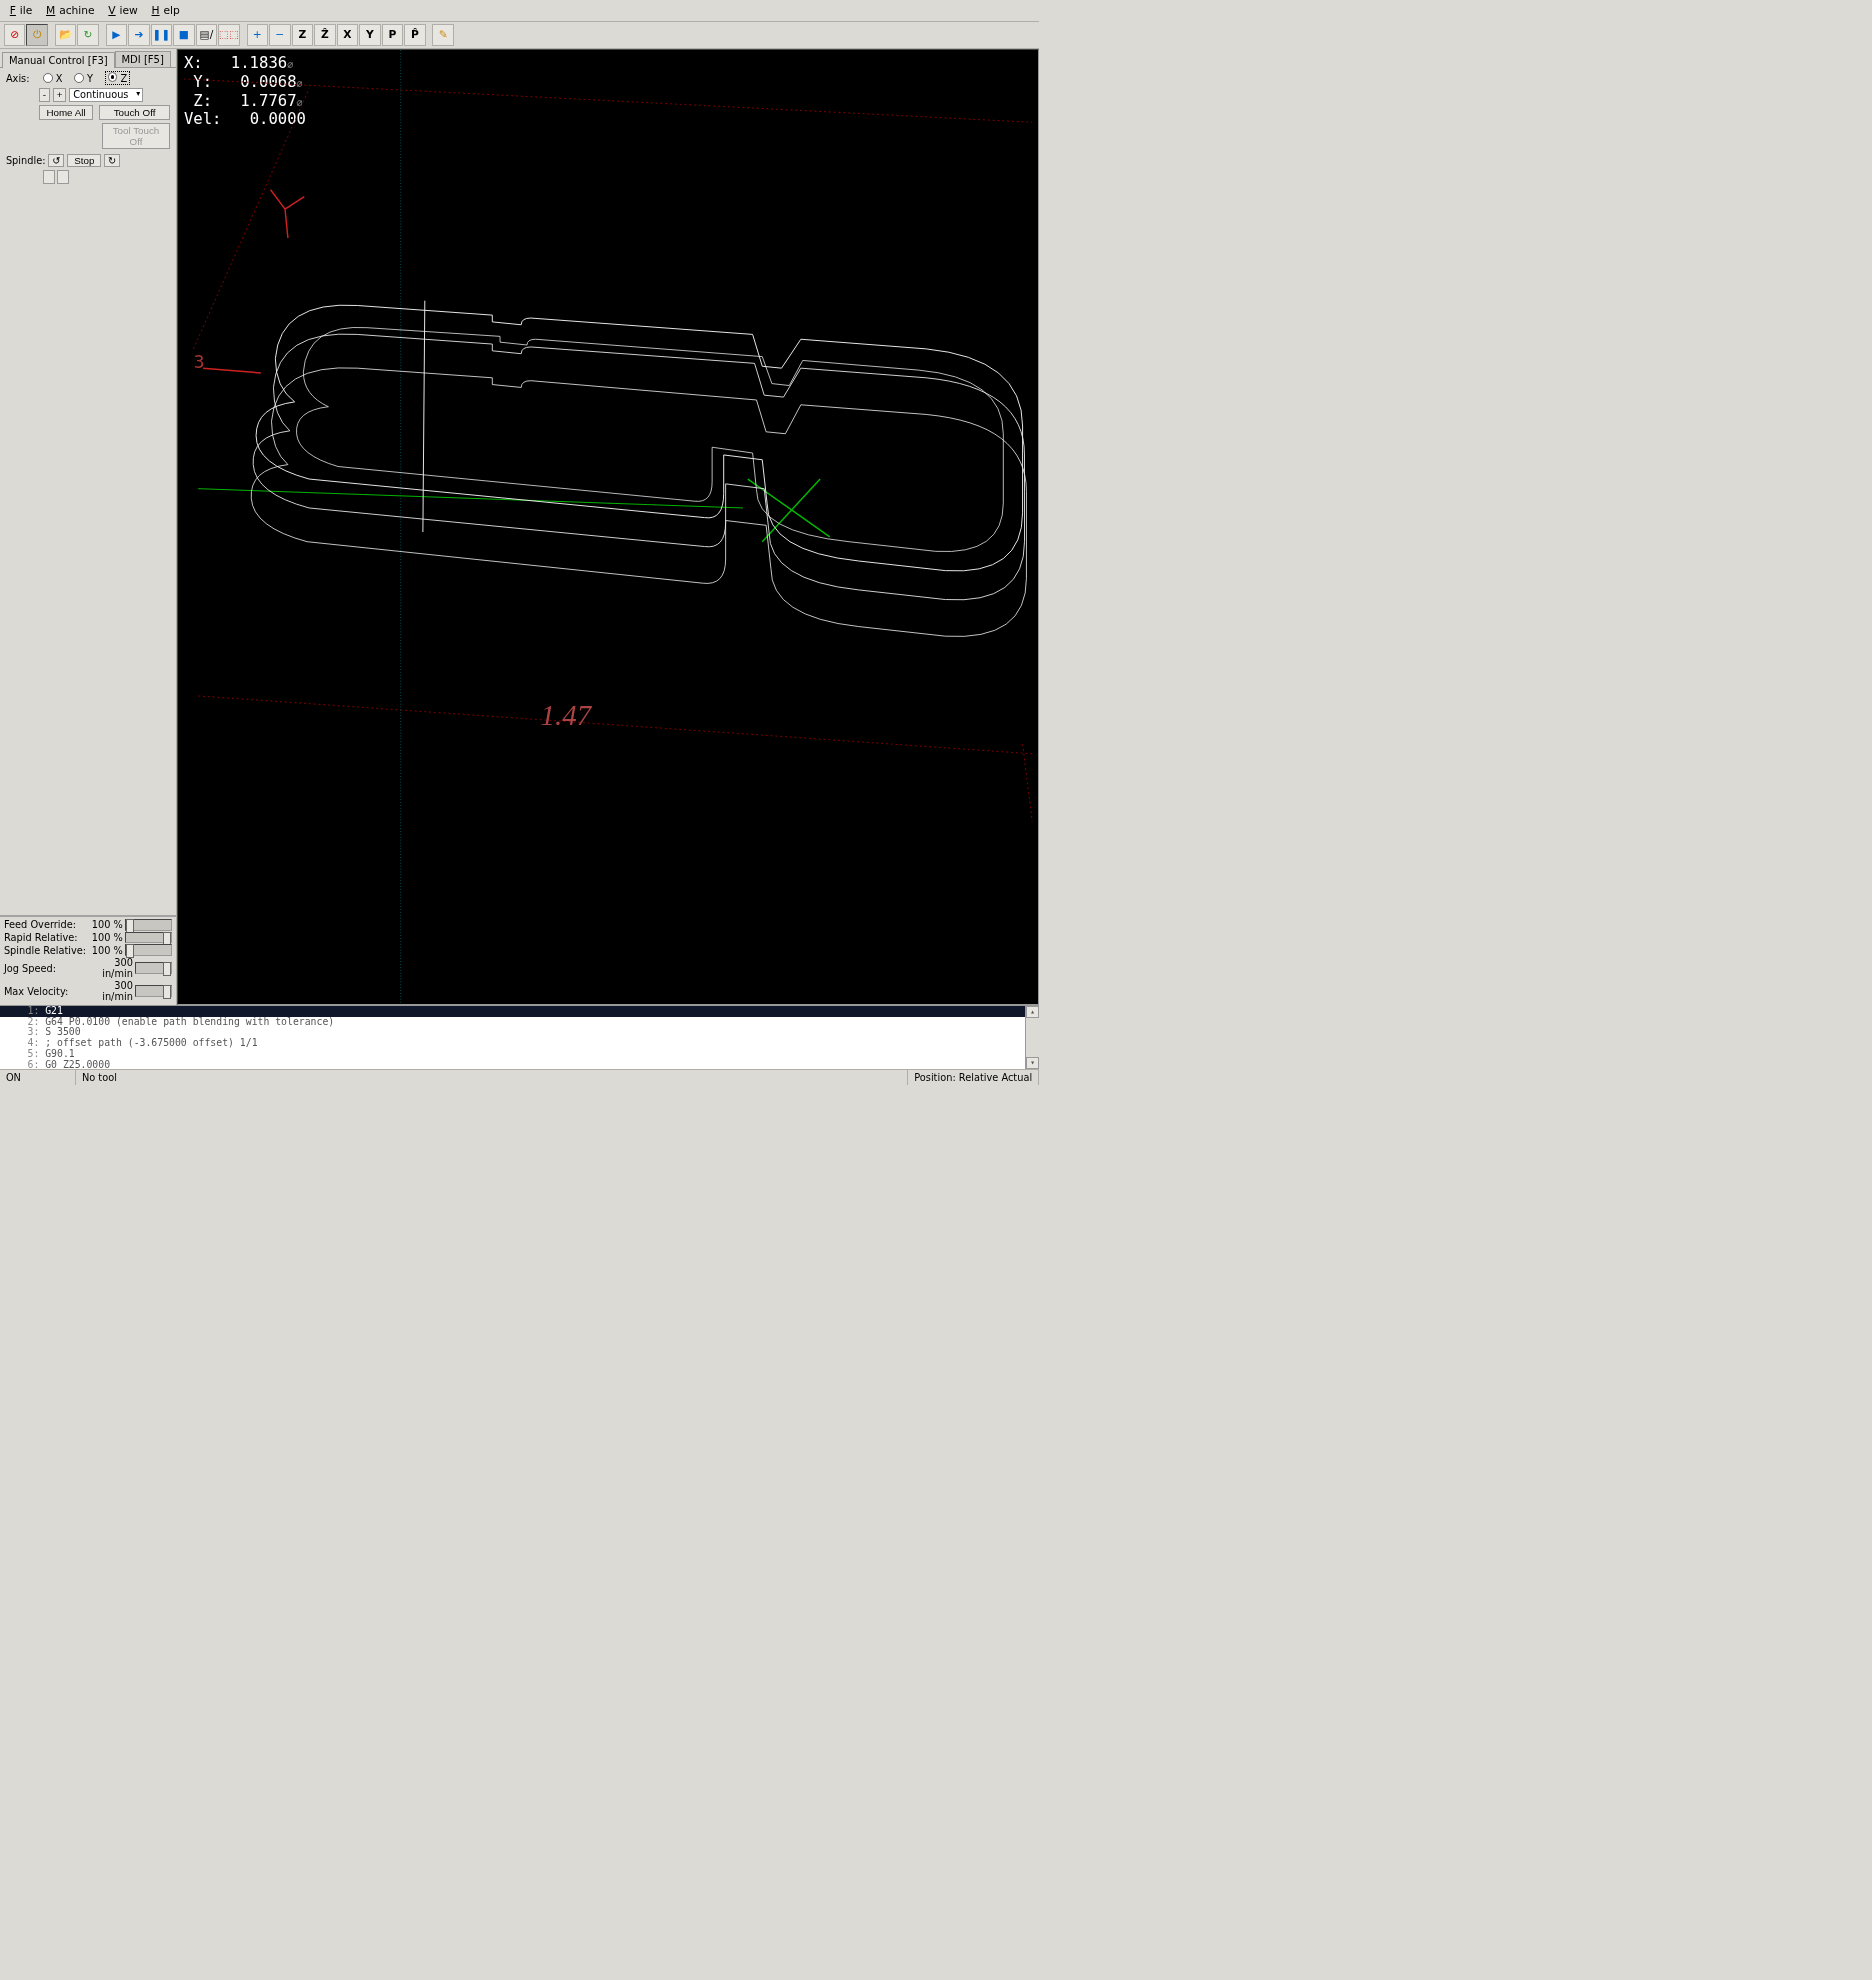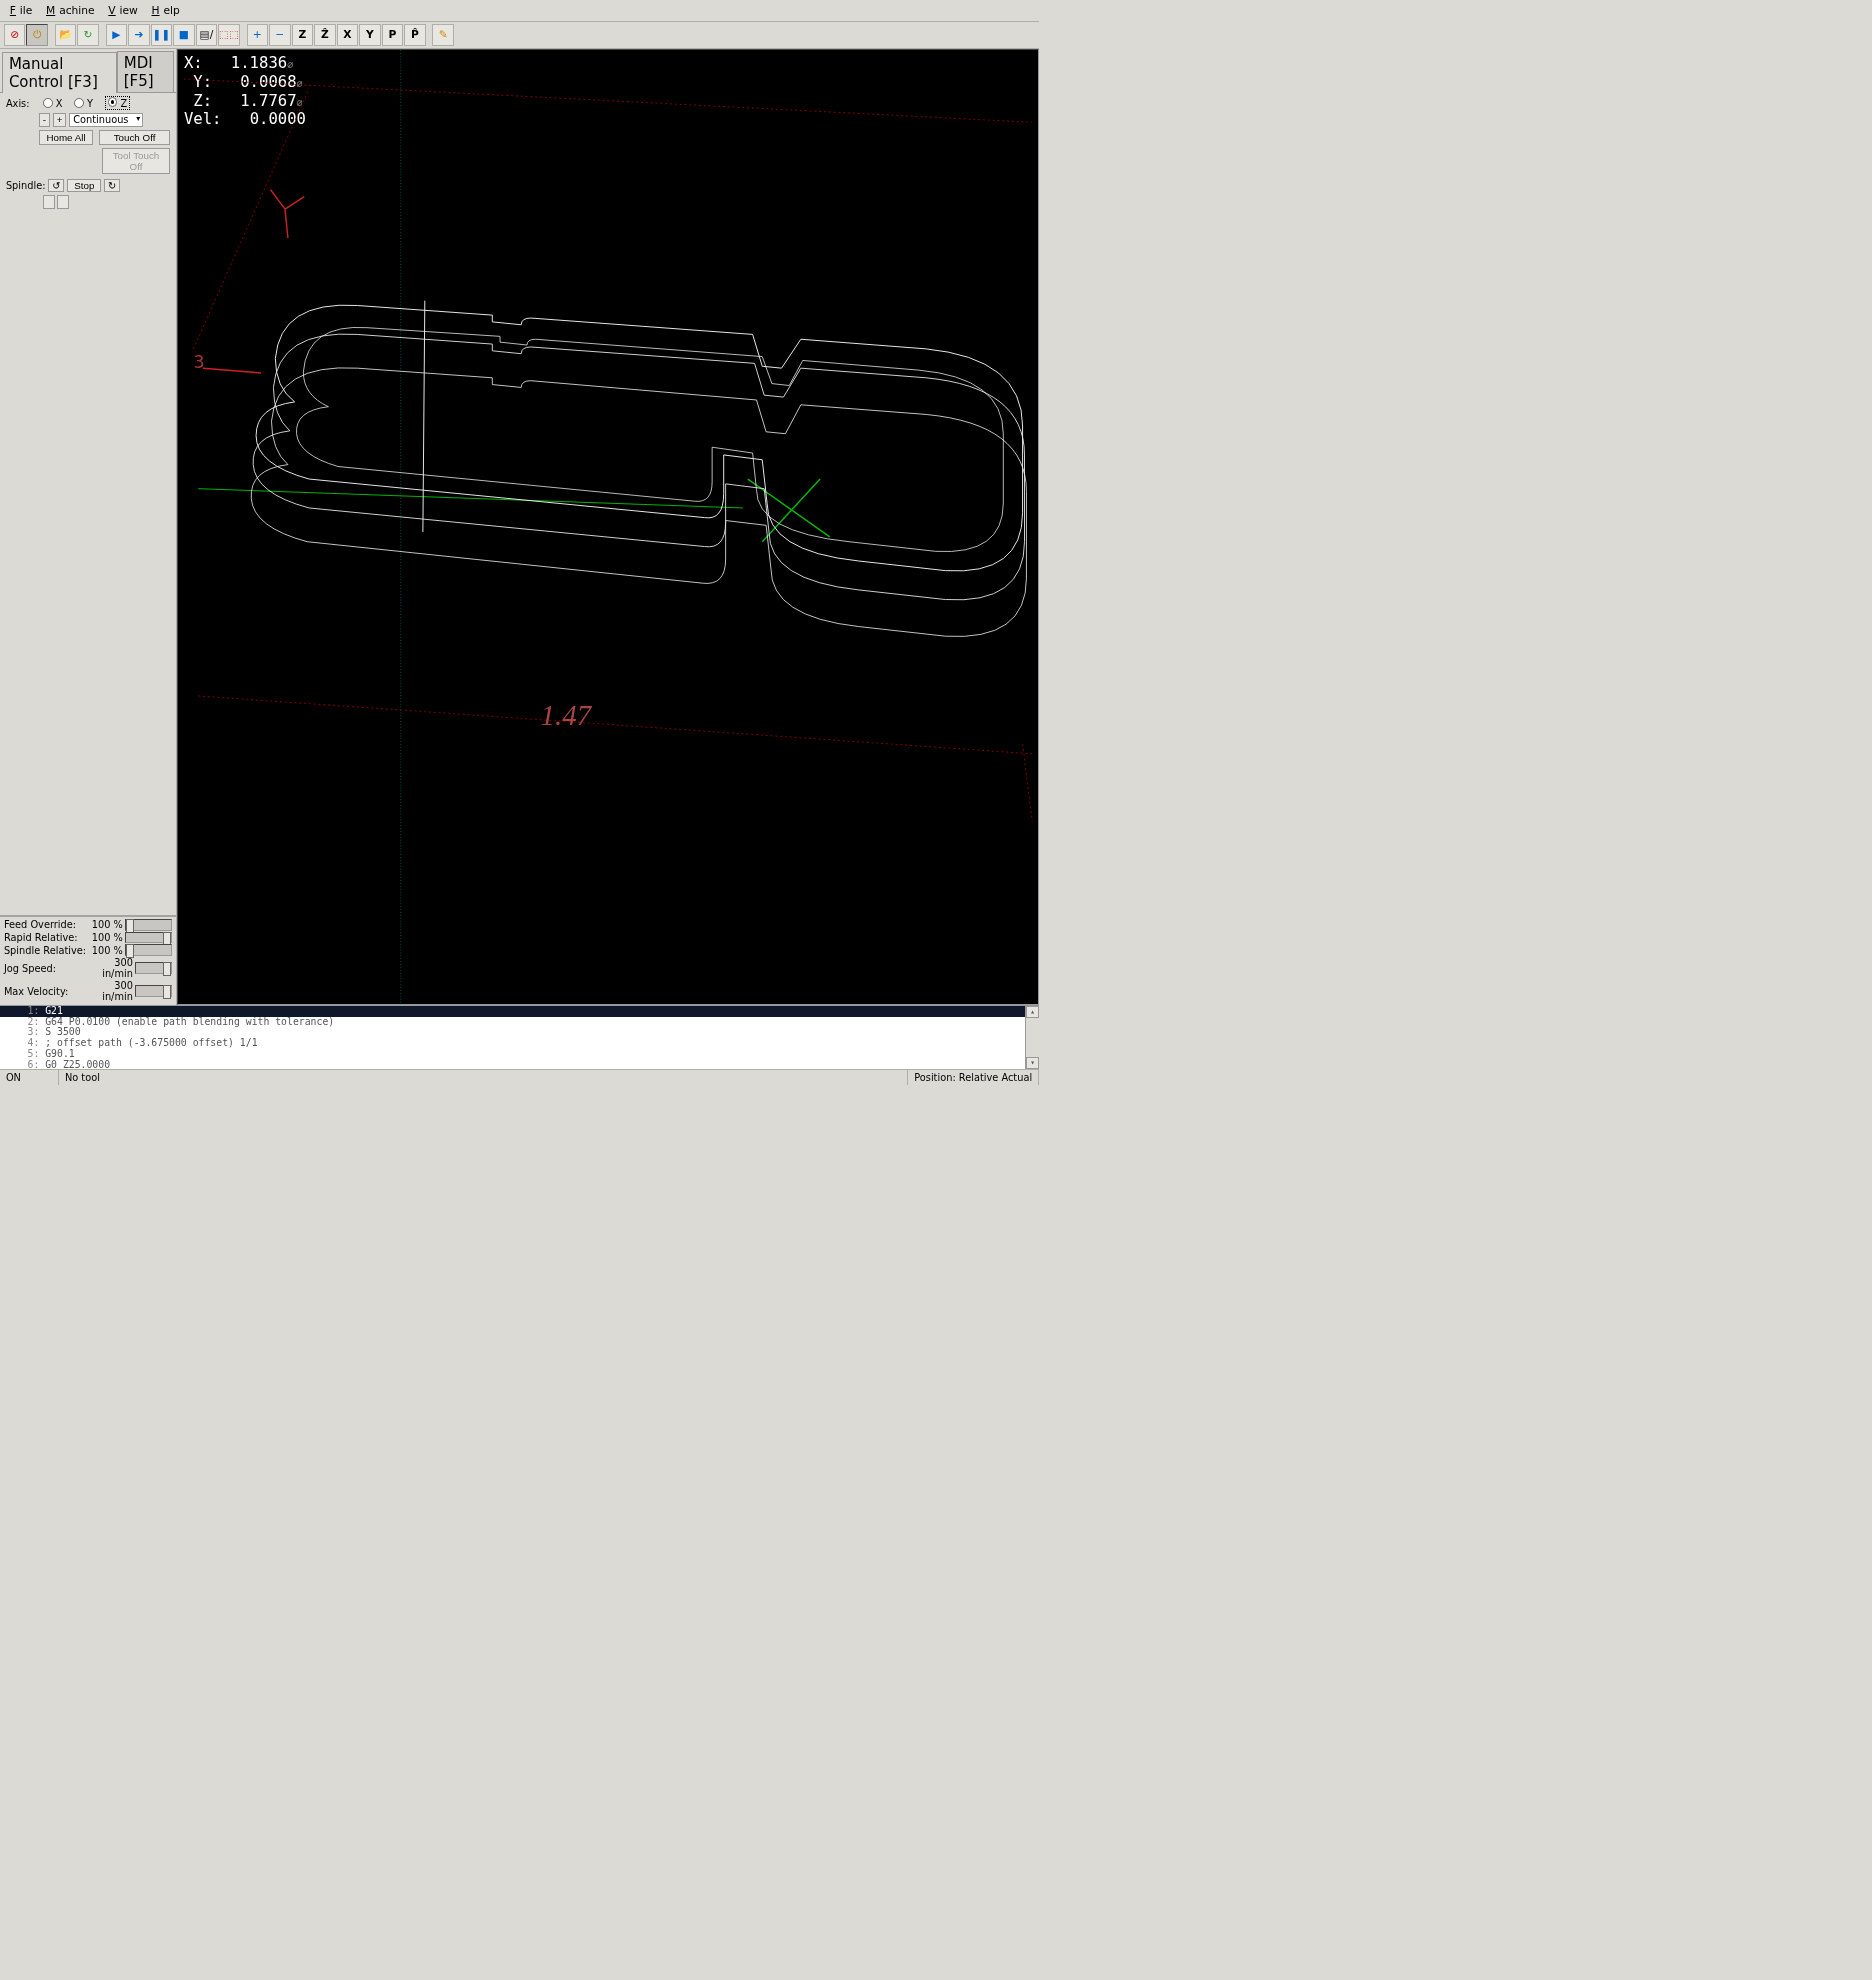--- a/index.html
+++ b/index.html
@@ -44,21 +44,21 @@
 .main-row { flex: 1; display: flex; min-height: 0; }
 .left-col { width: 177px; display: flex; flex-direction: column; border-right: 1px solid #b0aea9; }
 .left-top { flex: 1; background: #dcdad5; }
 .tabbar { display: flex; padding: 2px 2px 0 2px; }
 .tab {
   padding: 2px 5.9px;
   border: 1px solid #999;
   background: #d0cec9;
   border-bottom: none;
   margin-right: 0px;
-  font-size: 15px;
+  font-size: 10px;
 }
 .tab.active { background: #dcdad5; position: relative; top: 1px; }
 .panel-body {
   border-top: 1px solid #999;
   padding: 3.9px 5.9px;
   font-size: 9.8px;
 }
 .row { display: flex; align-items: center; margin-bottom: 2.9px; gap: 2.9px; }
 .radio { width: 9.8px; height: 9.8px; border: 1px solid #666; border-radius: 50%; display:inline-block; background:#fff;}
 .radio.sel::after{content:"";display:block;width:3.9px;height:3.9px;background:#000;border-radius:50%;margin:2px;}
@@ -340,17 +340,17 @@
       <div class="line"><span class="ln">    6: </span>G0 Z25.0000</div>
     </div>
   <div class="vscroll">
     <div class="up">▴</div>
     <div class="track"></div>
     <div class="dn">▾</div>
   </div>
 </div>
 
 <div class="statusbar">
-  <div class="cell" style="width:59px">ON</div>
+  <div class="cell" style="width:76px">ON</div>
   <div class="cell grow">No tool</div>
   <div class="cell">Position: Relative Actual</div>
 </div>
 
 
 </body></html>

